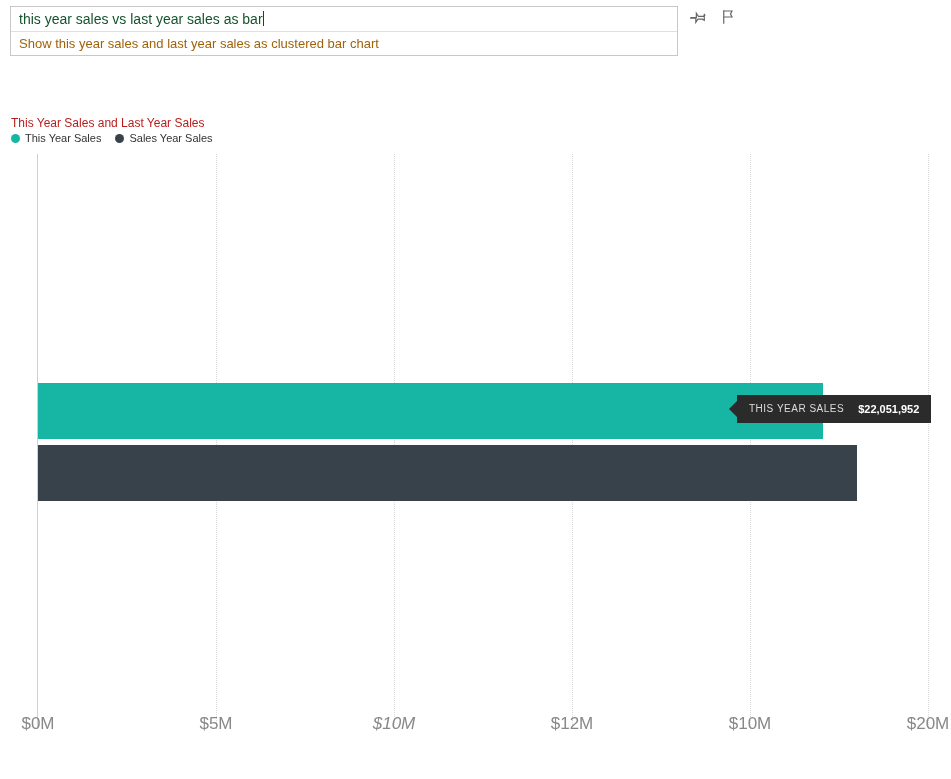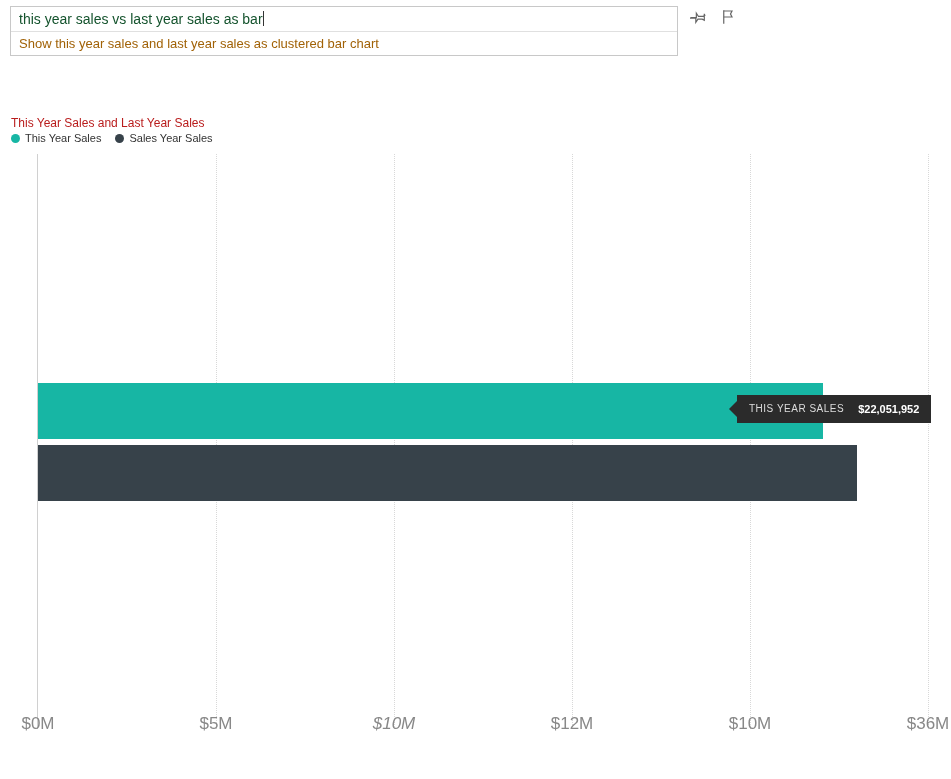--- a/index.html
+++ b/index.html
@@ -189,21 +189,21 @@
   <div class="x-tick" style="left: 0px;">$0M</div>
       <div class="gridline" style="left: 178px;"></div>
       <div class="x-tick" style="left: 178px;">$5M</div>
       <div class="gridline" style="left: 356px;"></div>
       <div class="x-tick" style="left: 356px; font-style: italic;">$10M</div>
       <div class="gridline" style="left: 534px;"></div>
       <div class="x-tick" style="left: 534px;">$12M</div>
       <div class="gridline" style="left: 712px;"></div>
       <div class="x-tick" style="left: 712px;">$10M</div>
       <div class="gridline" style="left: 890px;"></div>
-      <div class="x-tick" style="left: 890px;">$36M</div>
+      <div class="x-tick" style="left: 890px;">$20M</div>
       <div class="bar teal" style="top: 228.5px; width: 785.049px; background: rgb(23, 182, 164);"></div>
       <div class="bar dark" style="top: 290.5px; width: 818.8px; background: rgb(55, 66, 74);"></div>
     </div>
 
   <div class="tooltip" id="tooltip" style="left: 726px; top: 240.5px;">
     <div class="arrow"></div>
     <span class="tt-label">THIS YEAR SALES</span>
     <span class="tt-value">$22,051,952</span>
   </div>
 </div>

